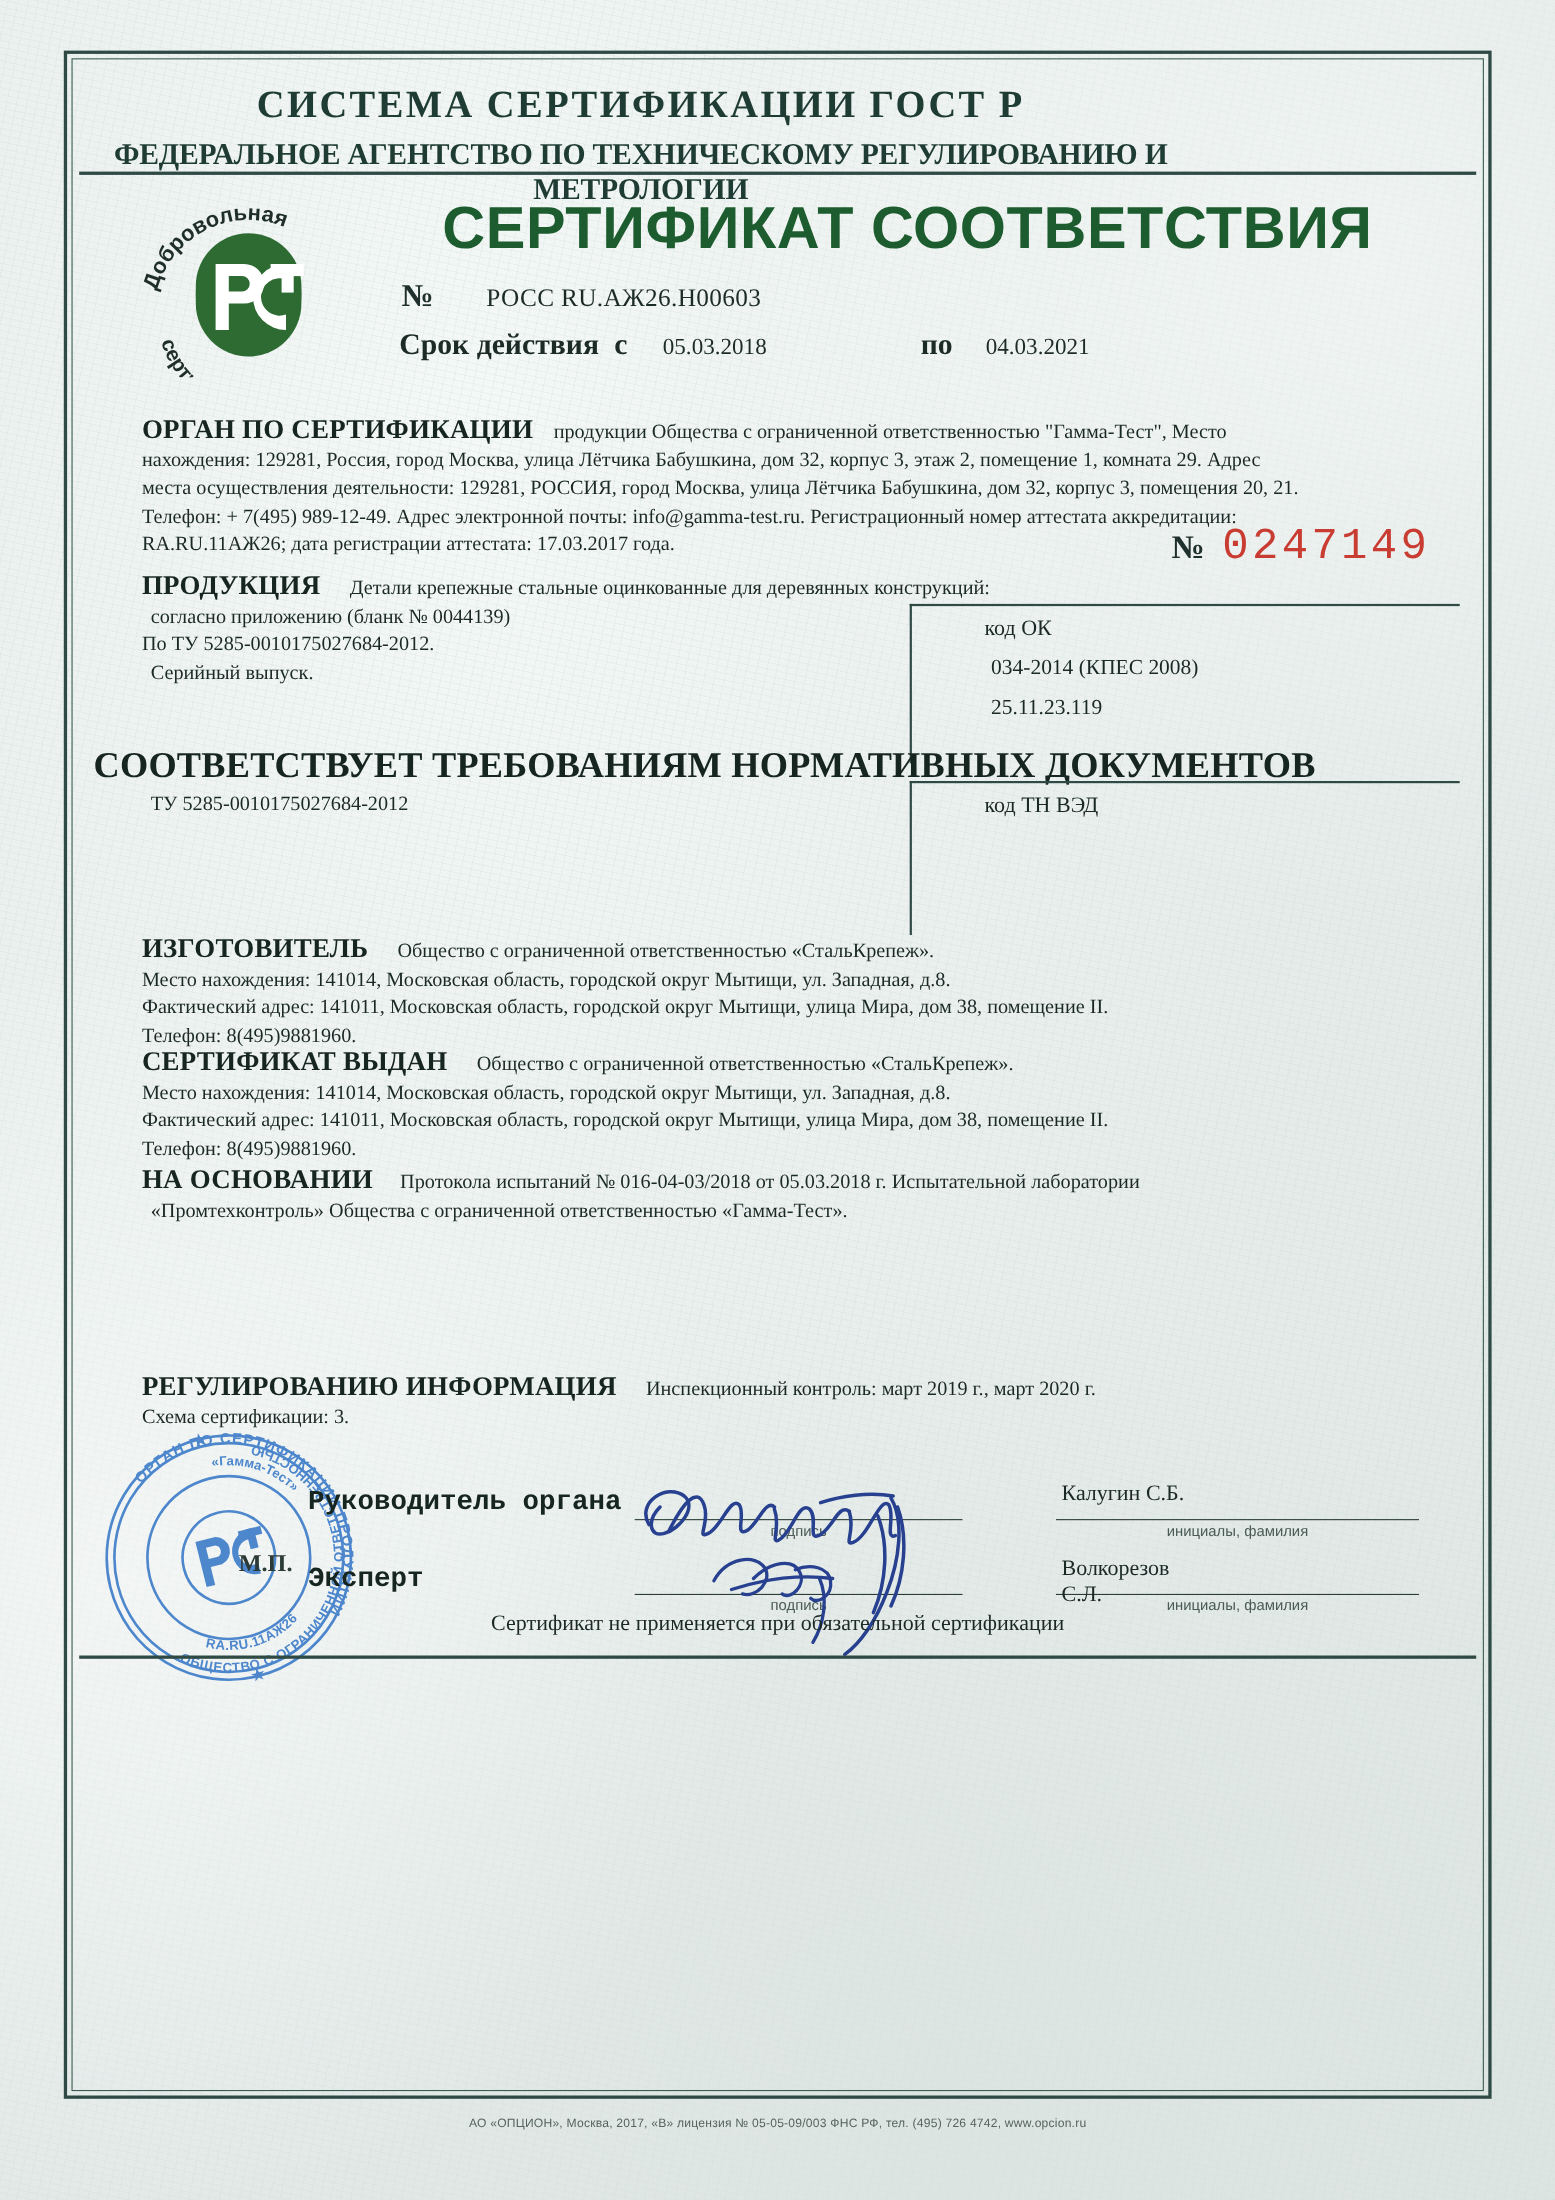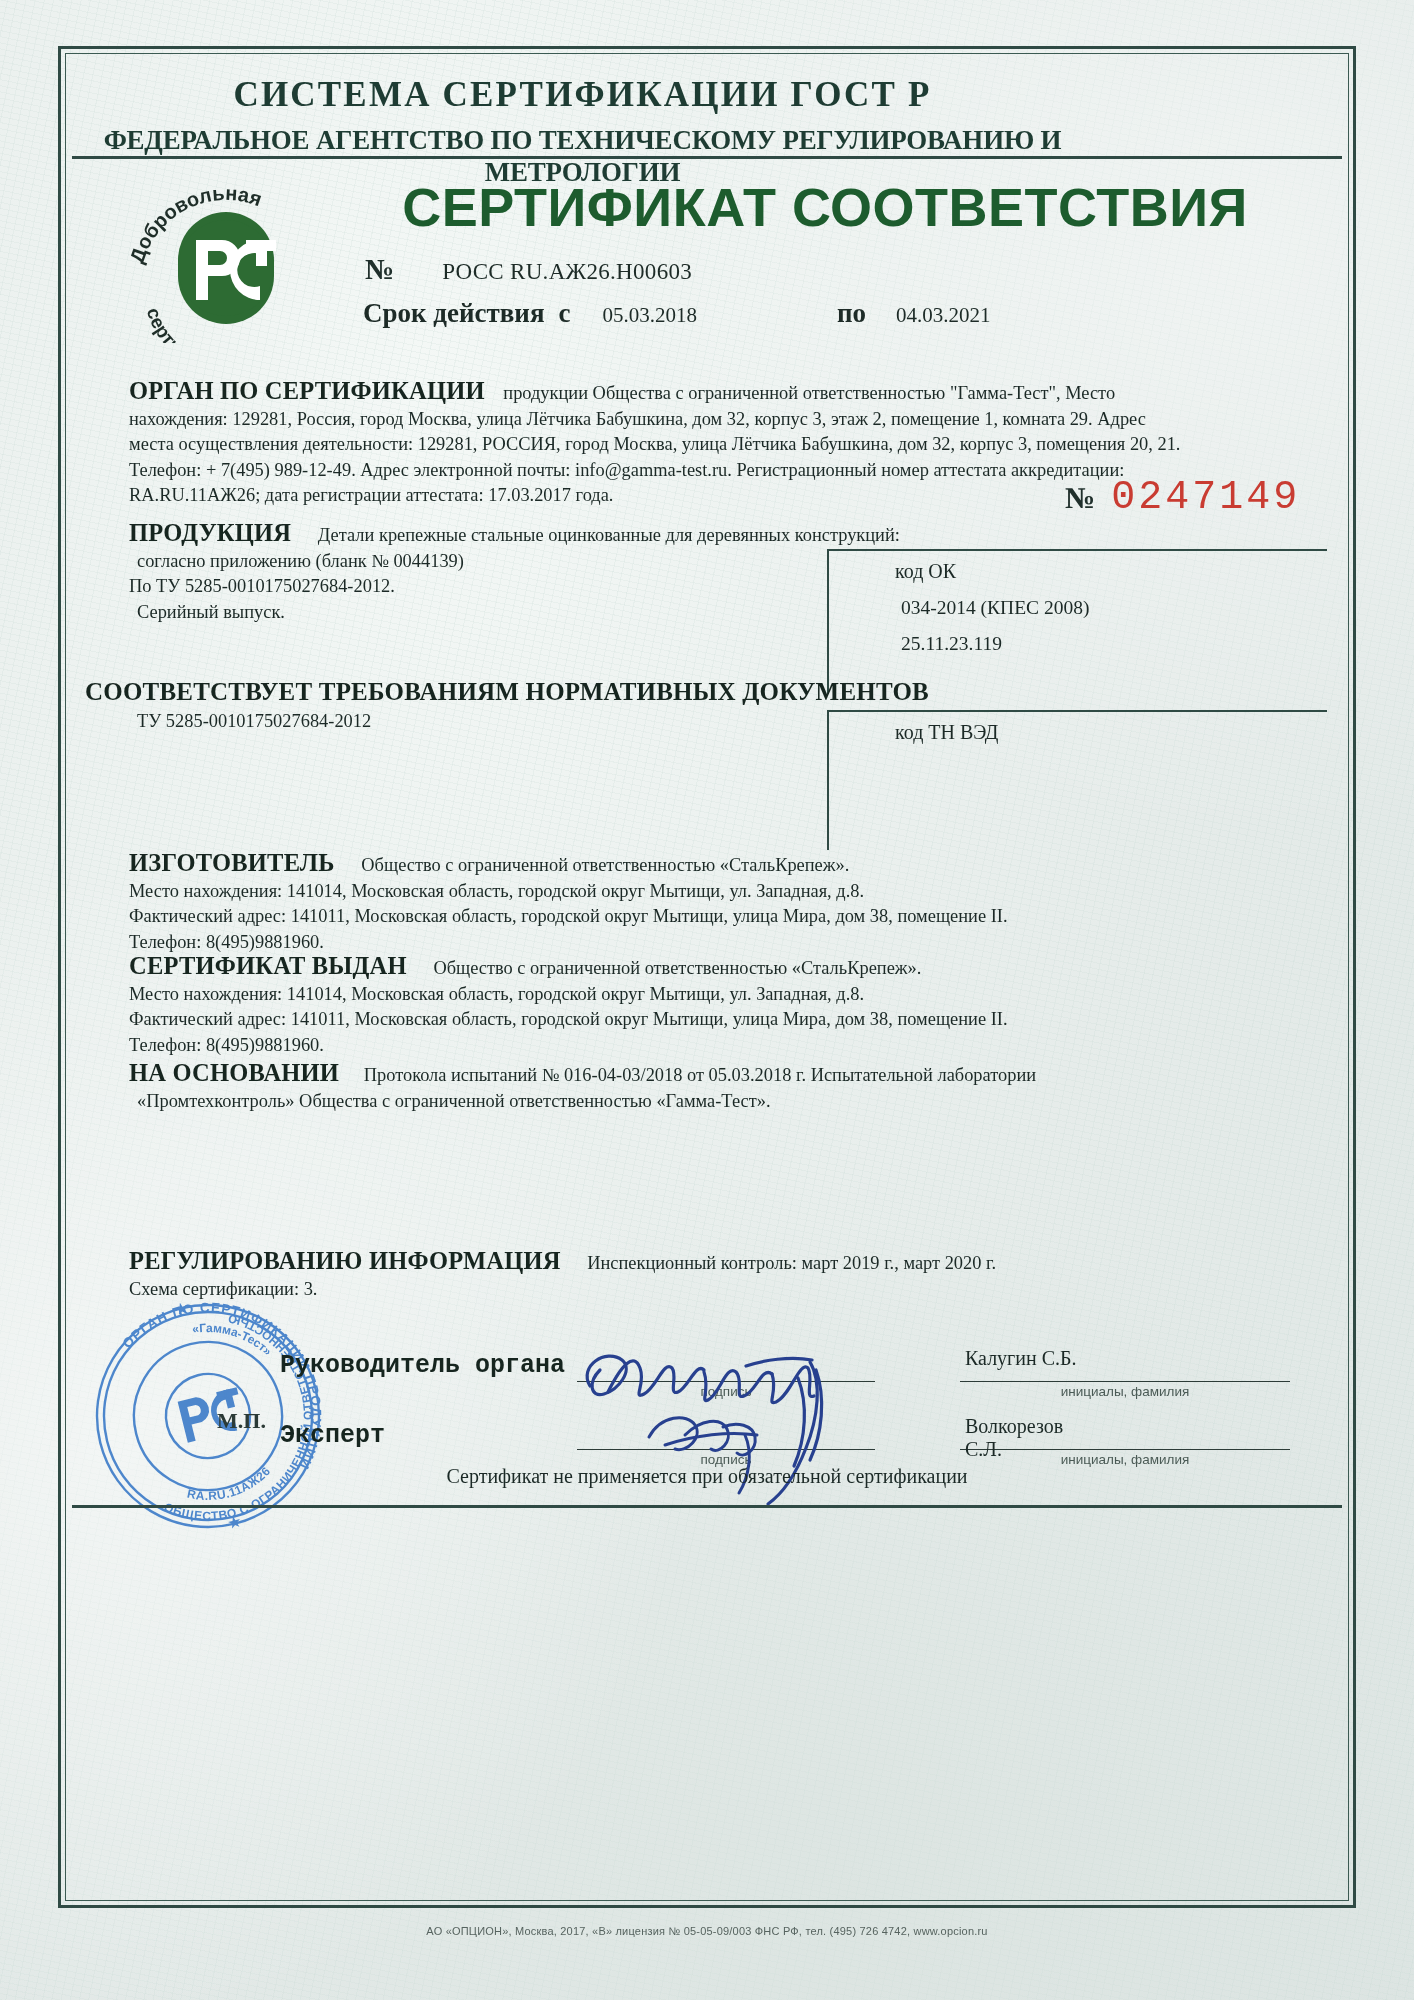--- a/index.html
+++ b/index.html
@@ -328,21 +328,21 @@
     <div class="body-txt" style="padding-left:8px;">Серийный выпуск.</div>
   </div>
 
   <div class="codebox" style="left:762px; top:496px; width:500px; height:145px;">
     <div class="lbl">код ОК</div>
     <div class="v">034-2014 (КПЕС 2008)</div>
     <div class="v">25.11.23.119</div>
   </div>
 
   <div class="sec" style="left:20px; top:625px; width:1250px;">
-    <div class="sec-title" style="font-size:25px;">СООТВЕТСТВУЕТ ТРЕБОВАНИЯМ НОРМАТИВНЫХ ДОКУМЕНТОВ</div>
+    <div class="sec-title" style="font-size:33px;">СООТВЕТСТВУЕТ ТРЕБОВАНИЯМ НОРМАТИВНЫХ ДОКУМЕНТОВ</div>
     <div class="body-txt" style="padding-left:8px; margin-top:3px;">ТУ 5285-0010175027684-2012</div>
   </div>
 
   <div class="codebox" style="left:762px; top:657px; width:500px; height:140px;">
     <div class="lbl">код ТН ВЭД</div>
     <div class="v"></div>
   </div>
 
   <div class="sec" style="left:20px; top:797px; width:1250px;">
     <div class="body-txt">

